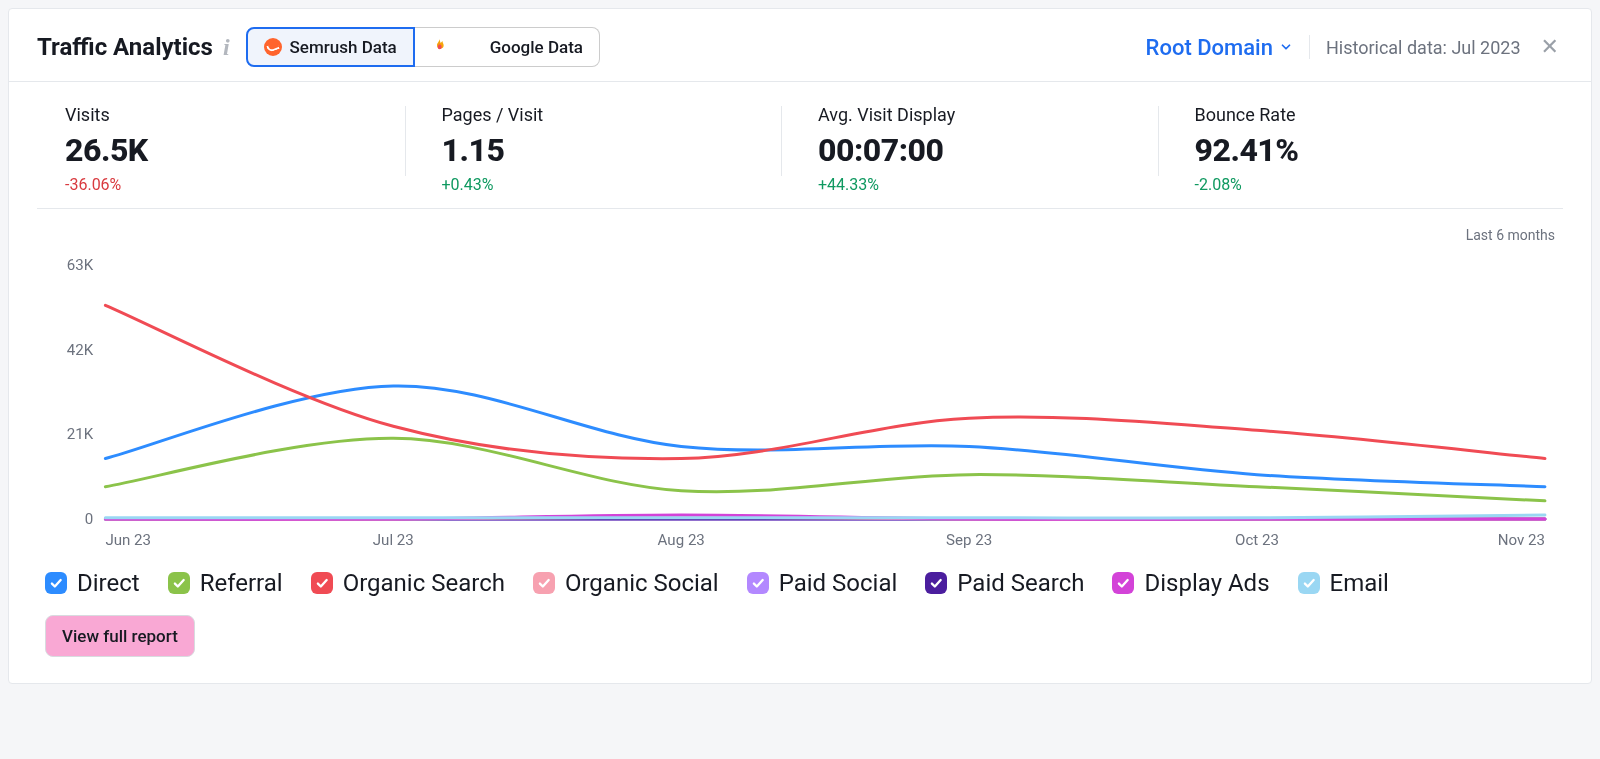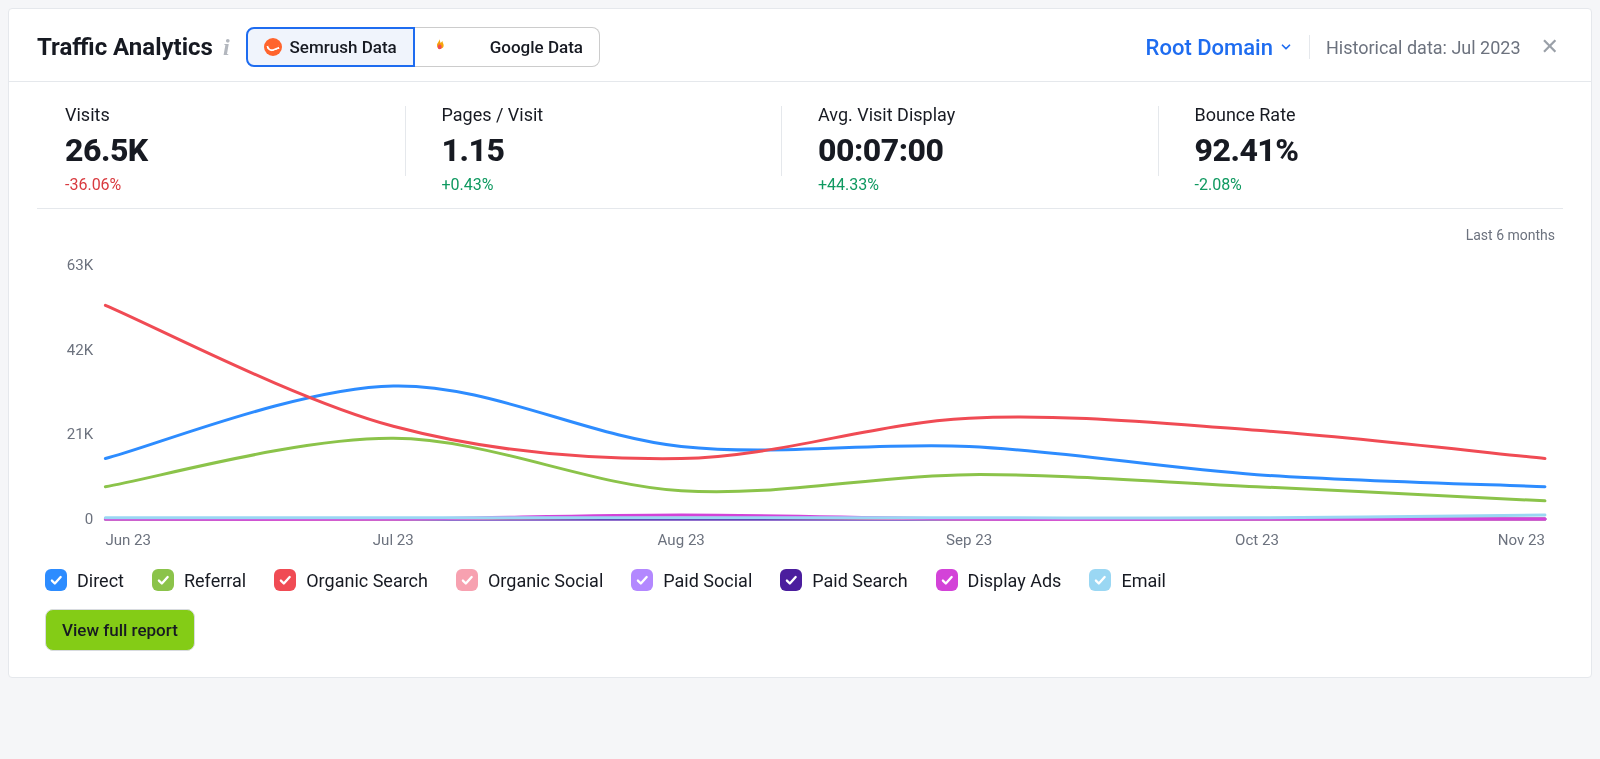--- a/index.html
+++ b/index.html
@@ -37,25 +37,25 @@
   .m-value{font-size:32px;font-weight:800;color:var(--text);letter-spacing:-0.5px;}
   .m-delta{font-size:16px;margin-top:6px;}
   .m-delta.neg{color:#D93A3F;}
   .m-delta.pos{color:#0F9960;}
   .range-row{display:flex;justify-content:flex-end;padding:18px 36px 0 36px;}
   .range{color:var(--muted);font-size:14px;}
   .chart-wrap{padding:10px 36px 10px 36px;}
   svg.chart{width:100%;height:300px;display:block;}
   .y-tick text,.x-tick text{fill:#6C727E;font-size:15px;}
   .legend{display:flex;flex-wrap:wrap;gap:28px;padding:6px 36px 18px 36px;align-items:center;}
-  .leg-item{display:flex;align-items:center;gap:10px;font-size:18px;color:var(--text);cursor:pointer;}
+  .leg-item{display:flex;align-items:center;gap:10px;font-size:24px;color:var(--text);cursor:pointer;}
   .leg-chk{width:22px;height:22px;border-radius:6px;display:flex;align-items:center;justify-content:center;}
   .leg-chk svg{width:14px;height:14px;}
   .footer{padding:0 36px 26px 36px;}
-  .full-report{background:#84cc16;border:1px solid #D8DBDF;border-radius:8px;padding:10px 16px;font-size:17px;font-weight:500;color:var(--text);cursor:pointer;}
+  .full-report{background:#f9a8d4;border:1px solid #D8DBDF;border-radius:8px;padding:10px 16px;font-size:17px;font-weight:500;color:var(--text);cursor:pointer;}
   .semrush-ico{width:18px;height:18px;border-radius:50%;background:#FF642D;position:relative;display:inline-block;}
   .semrush-ico::after{content:"";position:absolute;left:3px;top:6px;width:10px;height:5px;border:2px solid #fff;border-top:none;border-right:none;border-radius:0 0 0 6px;transform:rotate(-20deg);}
   .fire-ico{width:16px;height:18px;display:inline-block;}
 </style>
 </head>
 <body>
 
 <div class="card">
 
   <div class="header">

